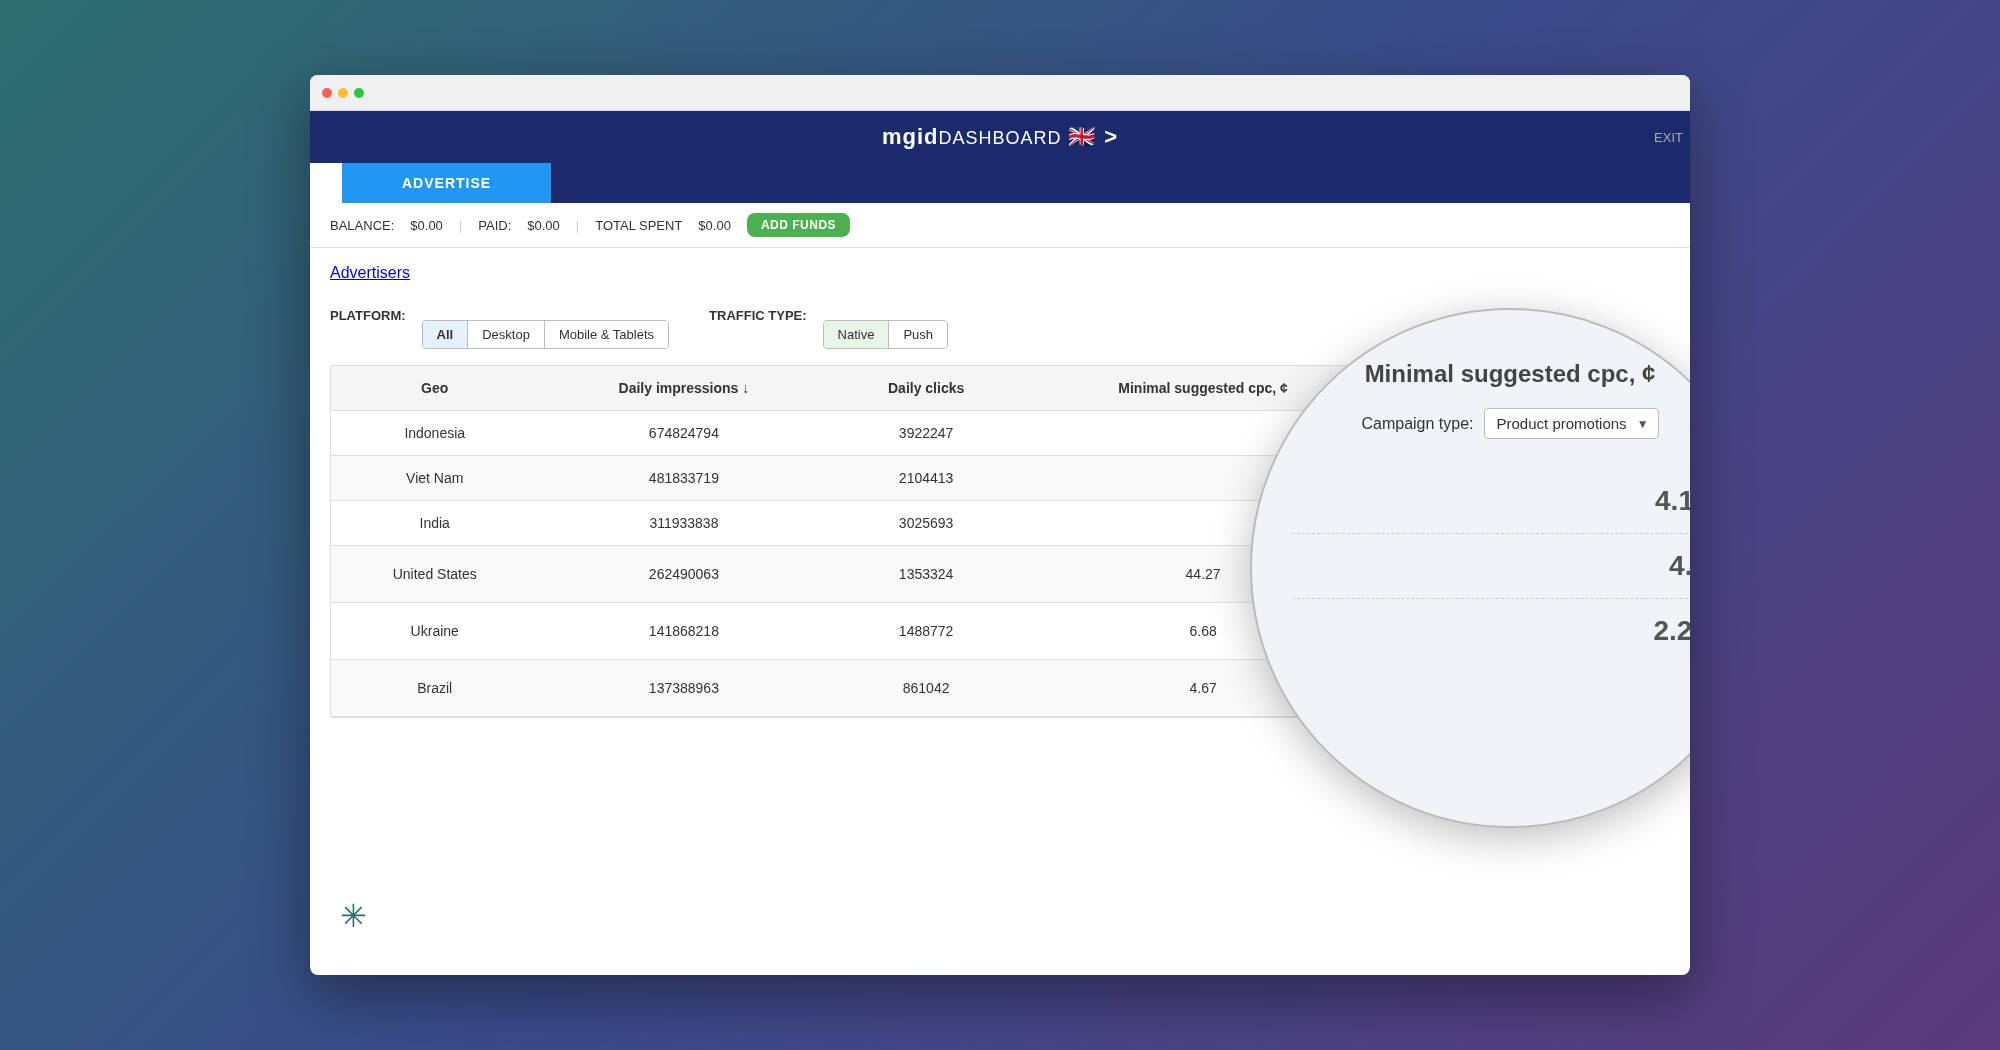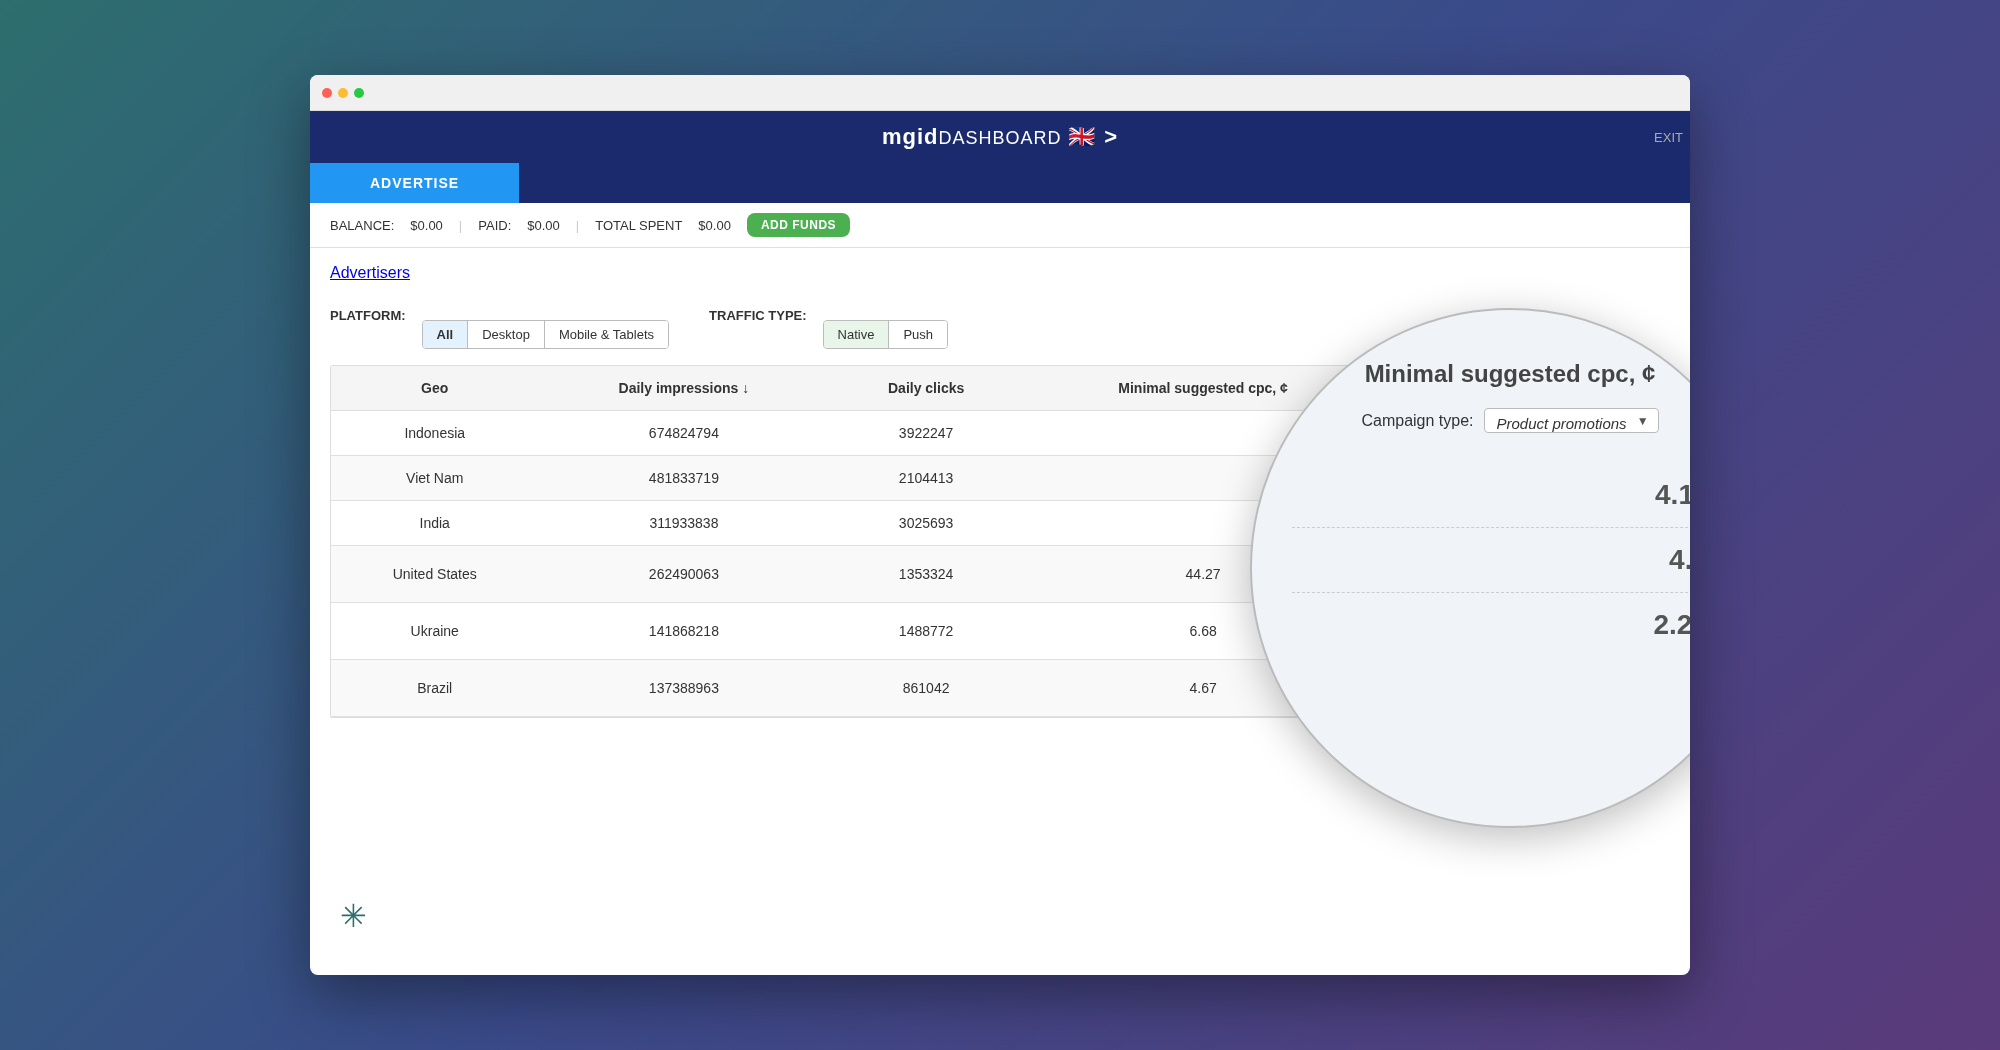--- a/index.html
+++ b/index.html
@@ -60,20 +60,21 @@
     .header-right {
       position: absolute;
       right: 7px;
       color: #aaa;
       font-size: 13px;
     }
     .header-right a { color: #aaa; text-decoration: none; }
     .nav-tabs {
       display: flex;
       background: #1a2a6c;
+      margin-left: 32px;
     }
     .nav-tab {
       padding: 12px 60px;
       color: #fff;
       font-size: 14px;
       font-weight: bold;
       cursor: pointer;
       letter-spacing: 1px;
       text-transform: uppercase;
     }
@@ -230,27 +231,26 @@
       margin-bottom: 30px;
     }
     .campaign-type-label {
       font-size: 16px;
       color: #333;
     }
     .campaign-type-select {
       background: #fff;
       border: 1px solid #bbb;
       border-radius: 4px;
-      padding: 6px 30px 0 12px;
+      padding: 6px 30px 6px 12px;
       font-size: 15px;
       color: #333;
       appearance: none;
       cursor: pointer;
       position: relative;
-      font-style: italic;
     }
     .select-wrapper {
       position: relative;
       display: inline-block;
     }
     .select-wrapper::after {
       content: '▼';
       position: absolute;
       right: 10px;
       top: 50%;

